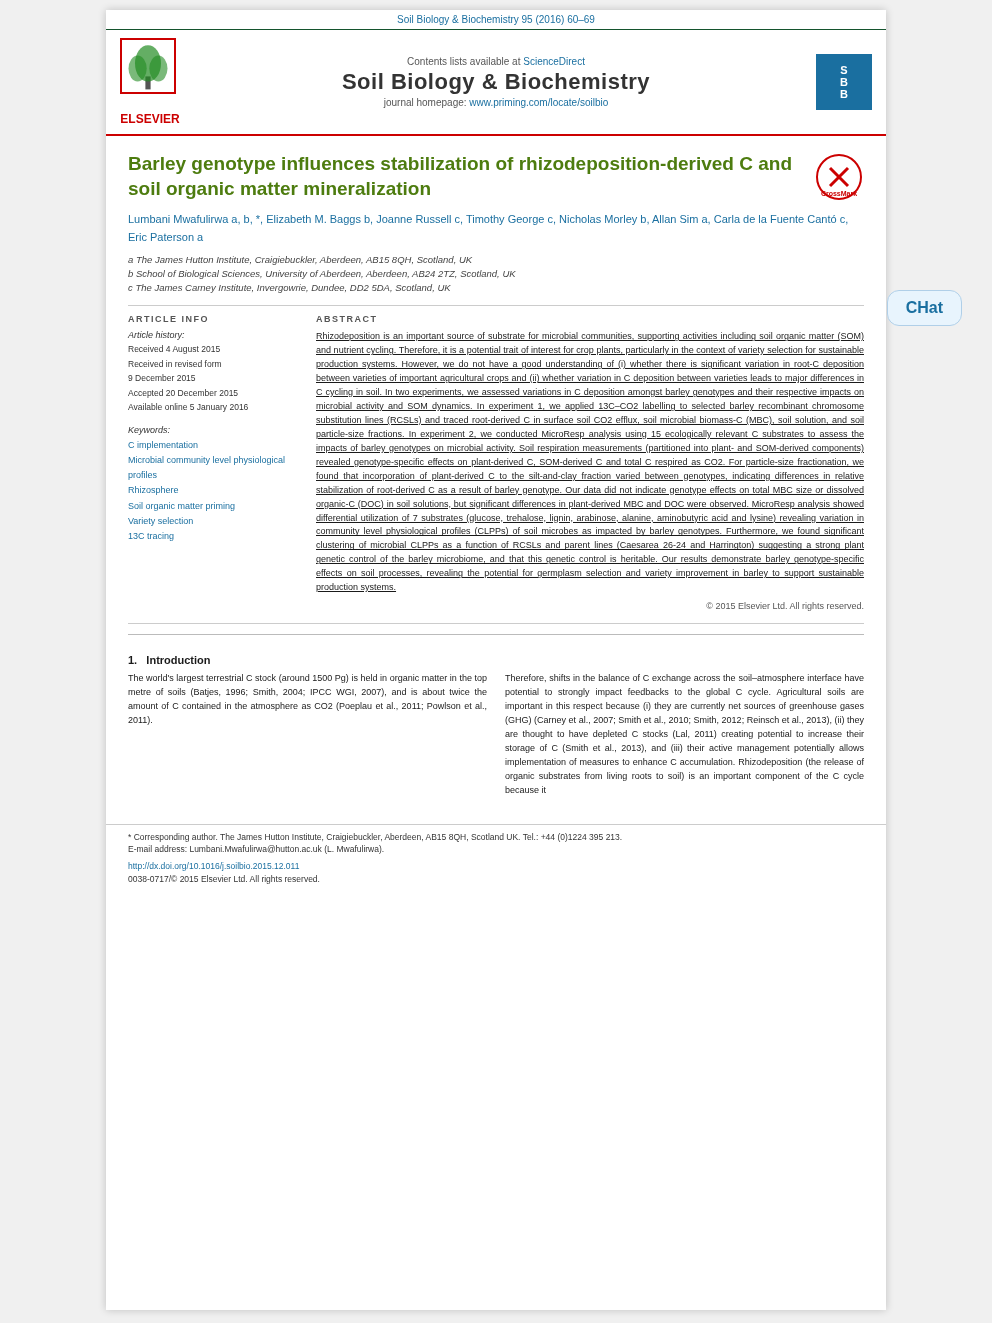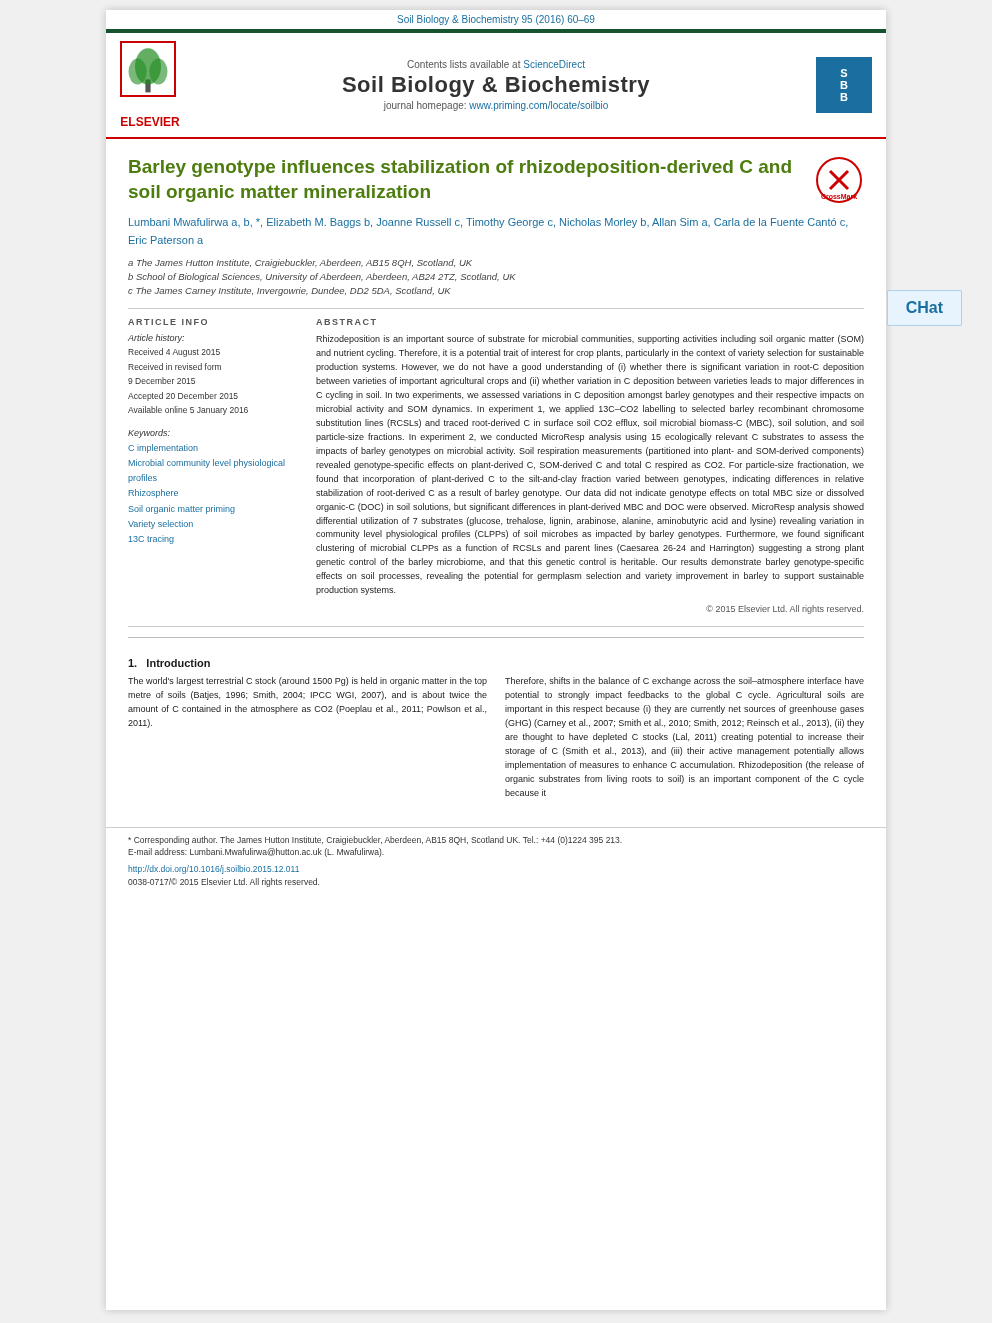--- a/index.html
+++ b/index.html
@@ -16,21 +16,21 @@
       min-height: 1300px;
       padding: 0;
       box-shadow: 0 0 8px rgba(0,0,0,0.2);
     }
     
     .top-bar {
       text-align: center;
       font-size: 10px;
       color: #1a6fa0;
       padding: 4px 0;
-      border-bottom: 4px solid #14532d;
+      border-bottom: 1px solid #14532d;
     }
     
     .journal-header {
       display: flex;
       align-items: center;
       padding: 8px 14px;
       border-bottom: 2px solid #c00;
       gap: 10px;
     }
     .elsevier-logo {
@@ -168,20 +168,21 @@
     }
     
     .abstract-text {
       font-size: 9px;
       color: #1a1a1a;
       line-height: 1.55;
       text-align: justify;
     }
     .abstract-text p {
       margin-bottom: 0;
+      text-decoration: underline;
     }
     .copyright-line {
       font-size: 9px;
       color: #555;
       text-align: right;
       margin-top: 6px;
     }
     
     .bottom-section {
       border-top: 1px solid #bbb;
@@ -393,15 +394,15 @@
       <span>E-mail address: Lumbani.Mwafulirwa@hutton.ac.uk (L. Mwafulirwa).</span>
     </div>
   </div>
 
   <div class="footer-bottom">
     <a class="footnote-link">http://dx.doi.org/10.1016/j.soilbio.2015.12.011</a><br>
     <span>0038-0717/© 2015 Elsevier Ltd. All rights reserved.</span>
   </div>
 
   <div style="position:relative;height:0;">
-    <button class="chat-button" style="position:fixed;right:30px;top:290px;background:#e8f4fd;border:1px solid #b0cfe8;border-radius:1px;padding:8px 18px;font-size:16px;font-weight:bold;color:#1a6fa0;cursor:pointer;">CHat</button>
+    <button class="chat-button" style="position:fixed;right:30px;top:290px;background:#e8f4fd;border:1px solid #b0cfe8;border-radius:12px;padding:8px 18px;font-size:16px;font-weight:bold;color:#1a6fa0;cursor:pointer;">CHat</button>
   </div>
 </div>
 
 </body></html>

